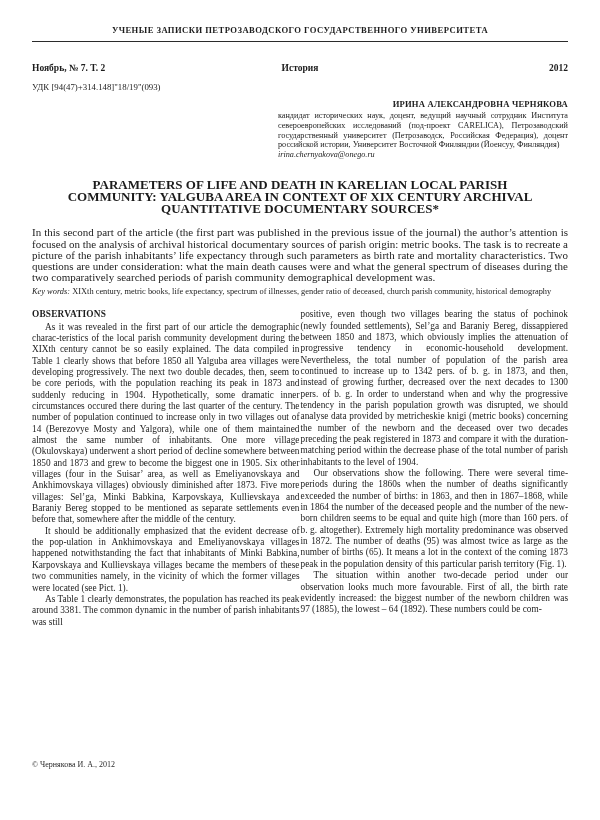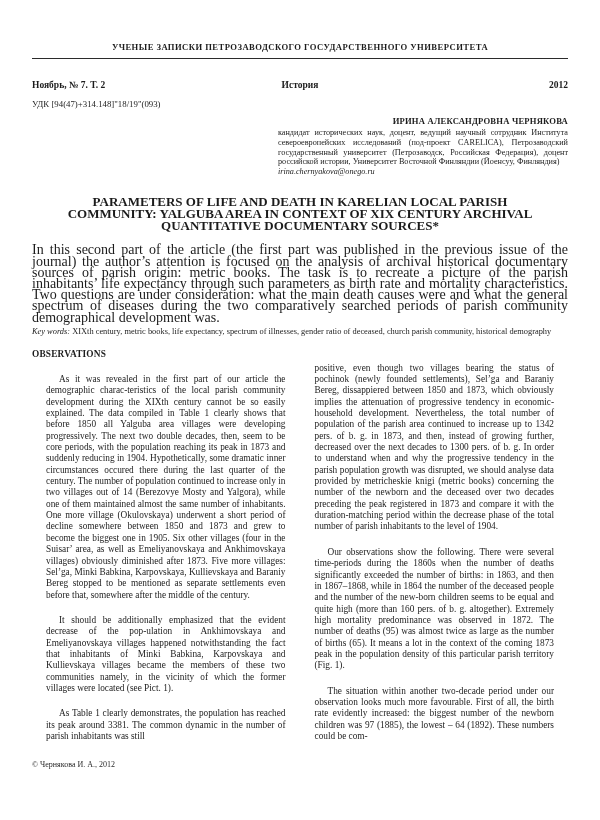--- a/index.html
+++ b/index.html
@@ -1,20 +1,20 @@
 <!DOCTYPE html>
 <html><head>
 <meta charset="utf-8">
 <style>
   html,body { margin:0; padding:0; background:#ffffff; }
   .page {
     position:relative;
     width:600px; height:820px;
     box-sizing:border-box;
-    padding:42px 32px 0 32px;
+    padding:25px 32px 0 32px;
     background:#ffffff;
     color:#1c1c1c;
     font-family:"Liberation Serif","DejaVu Serif",serif;
     overflow:hidden;
   }
   .masthead {
     text-align:center; font-weight:bold;
     font-size:8.6px; letter-spacing:0.45px;
     white-space:nowrap;
   }
@@ -37,34 +37,34 @@
     font-size:8.6px; margin-bottom:1.5px; letter-spacing:0.2px;margin-top:8px;
   }
   .author-affiliation { text-align:justify; }
   .author-email { font-style:italic; }
   .title {
     font-size:13px; font-weight:bold; text-align:center;
     line-height:12.2px; max-width:468px;
     margin:19px auto 0 auto;
   }
   .abstract {
-    font-size:14px; line-height:11.2px;
+    font-size:11px; line-height:11.2px;
     text-align:justify; margin:12px 0 0 0;
   }
   .keywords {
     font-size:8.4px; line-height:9.9px;
     text-align:justify; margin:4px 0 0 0;
   }
   .keywords i { }
   .columns { display:flex; gap:1px; margin-top:12px; }
   .col {
     flex:1; font-size:9.3px; line-height:11.35px;
     text-align:justify;
   }
-  .col p { margin:14px;font-family:Liberation Serif, serif; }
+  .col p { margin:0;font-family:Liberation Serif, serif; }
   .col p.indent { text-indent:13px; }
   .section-heading {
     font-size:9.3px; font-weight:bold;
     margin:0 0 1px 0; letter-spacing:0.2px;
   }
   .footer {
     position:absolute; left:32px; top:760px;
     font-size:8px; color:#2a2a2a;
   }
 </style>

